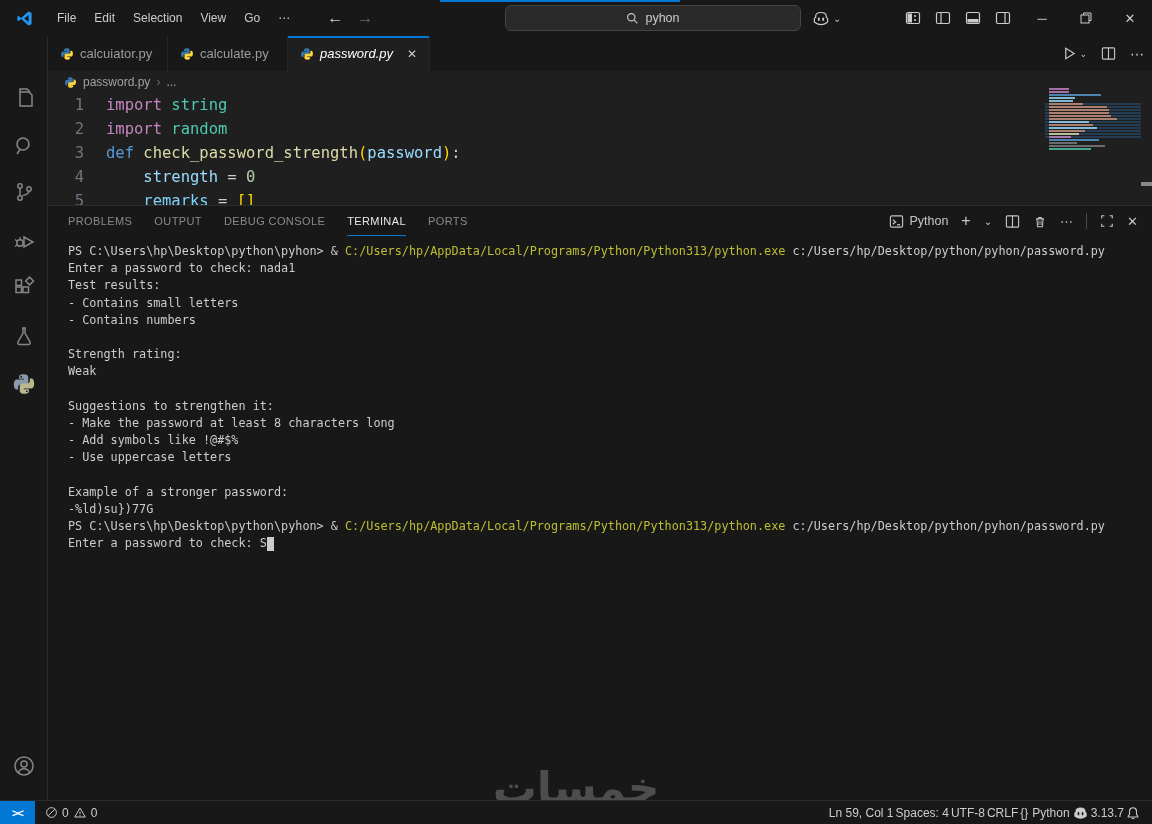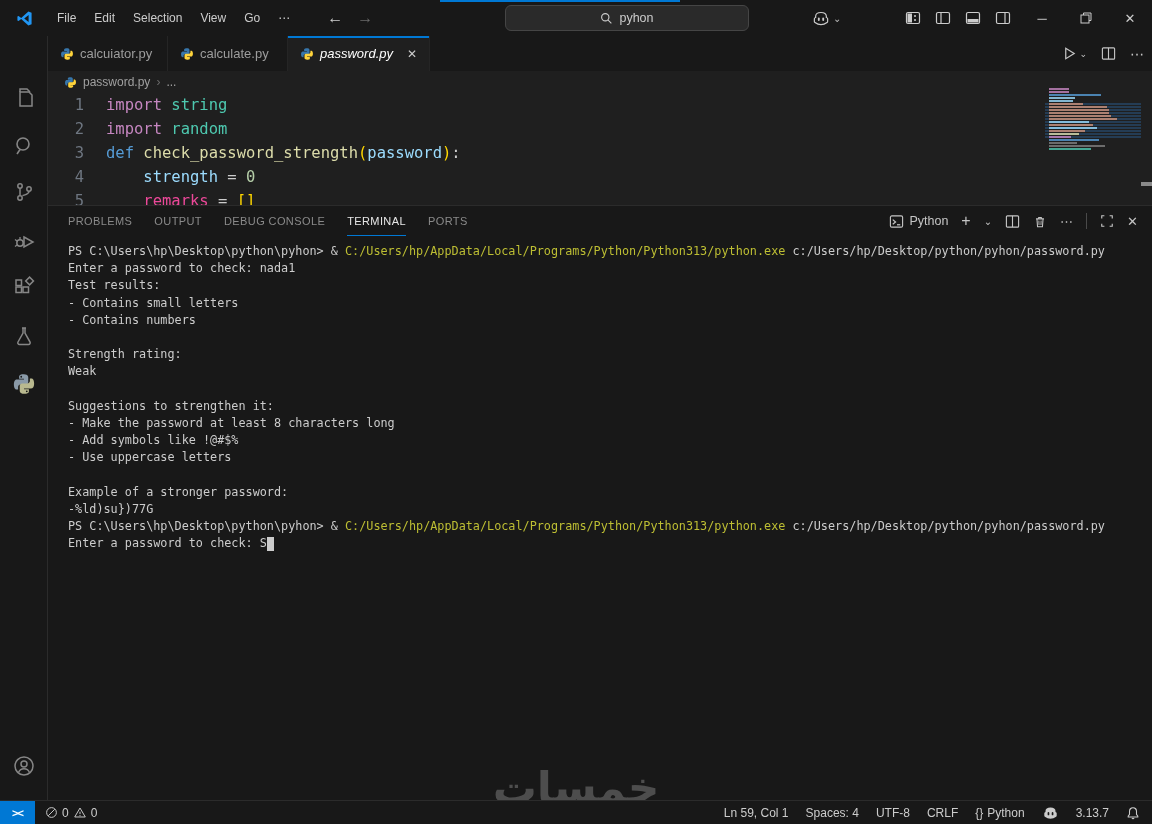--- a/index.html
+++ b/index.html
@@ -13,21 +13,21 @@
 
   
   #titlebar { left:0; top:0; width:1152px; height:36px; background:#181818; display:flex; align-items:center; }
   #top-accent { left:440px; top:0; width:240px; height:2px; background:#0078d4; z-index:5; }
   #vscode-logo { width:48px; display:flex; justify-content:center; align-items:center; }
   #menus { display:flex; align-items:center; height:100%; }
   .menu-item { padding:0 9px; height:26px; line-height:26px; font-size:12px; color:#cccccc; border-radius:5px; }
   .nav-arrows { display:flex; gap:14px; margin-left:28px; font-size:16px; color:#cfcfcf; }
   .nav-arrows .dim { color:#6a6a6a; }
   #cmd-center {
-    left:505px; top:5px; width:244px; height:26px; background:#2a2a2a;
+    left:505px; top:5px; width:296px; height:26px; background:#2a2a2a;
     border:1px solid #454545; border-radius:6px; display:flex; align-items:center;
     justify-content:center; gap:6px; font-size:12.5px; color:#cccccc;
   }
   #copilot-box { left:812px; top:5px; height:26px; display:flex; align-items:center; gap:3px; color:#cccccc; }
   #layout-icons { left:905px; top:5px; height:26px; display:flex; align-items:center; gap:14px; }
   #win-controls { right:0; top:0; height:36px; display:flex; }
   .win-btn { width:44px; height:36px; display:flex; align-items:center; justify-content:center; font-size:13px; color:#cccccc; }
 
   
   #activitybar { left:0; top:36px; width:48px; height:764px; background:#181818; border-right:1px solid #2b2b2b; }
@@ -71,21 +71,21 @@
   
   #watermark { left:50%; top:762px; transform:translateX(-50%); font-size:44px; font-weight:bold;
                color:#4d4d4d; font-family:"DejaVu Sans", sans-serif; direction:rtl; letter-spacing:1px;text-decoration:underline; }
 
   
   #statusbar { left:0; top:800px; width:1152px; height:24px; background:#181818; border-top:1px solid #2b2b2b;
                display:flex; align-items:center; font-size:12px; color:#cccccc; }
   #remote-indicator { width:35px; height:24px; background:#0078d4; color:#fff; display:flex; align-items:center;
                       justify-content:center; font-size:11px; font-weight:bold; letter-spacing:-1px; }
   #problems-status { display:flex; align-items:center; gap:4px; margin-left:10px; }
-  #status-right { margin-left:auto; display:flex; align-items:center; gap:17px; padding-right:12px; }
+  #status-right { margin-left:auto; display:flex; align-items:center; gap:2px; padding-right:12px; }
   .sb-item { display:flex; align-items:center; gap:4px; }
 
   svg { display:block; }
 </style>
 </head>
 <body>
 
 <div id="app">
 
   <div id="titlebar" class="abs">
@@ -269,21 +269,21 @@
     <span style="color:#6a6a6a">›</span>
     <span>...</span>
   </div>
 
   <div id="editor" class="abs">
     <div id="code-lines">
         <div class="code-row"><span class="ln">1</span><span class="code"><span style="color: rgb(197, 134, 192);">import</span><span style="color: rgb(204, 204, 204);"> </span><span style="color: rgb(78, 201, 176);">string</span></span></div>
         <div class="code-row"><span class="ln">2</span><span class="code"><span style="color: rgb(197, 134, 192);">import</span><span style="color: rgb(204, 204, 204);"> </span><span style="color: rgb(78, 201, 176);">random</span></span></div>
         <div class="code-row"><span class="ln">3</span><span class="code"><span style="color: rgb(86, 156, 214);">def</span><span style="color: rgb(204, 204, 204);"> </span><span style="color: rgb(220, 220, 170);">check_password_strength</span><span style="color: rgb(255, 215, 0);">(</span><span style="color: rgb(156, 220, 254);">password</span><span style="color: rgb(255, 215, 0);">)</span><span style="color: rgb(204, 204, 204);">:</span></span></div>
         <div class="code-row"><span class="ln">4</span><span class="code"><span style="color: rgb(204, 204, 204);">    </span><span style="color: rgb(156, 220, 254);">strength</span><span style="color: rgb(204, 204, 204);"> = </span><span style="color: rgb(181, 206, 168);">0</span></span></div>
-        <div class="code-row"><span class="ln">5</span><span class="code"><span style="color: rgb(204, 204, 204);">    </span><span style="color: #ec4899;">remarks</span><span style="color: rgb(204, 204, 204);"> = </span><span style="color: rgb(255, 215, 0);">[]</span></span></div>
+        <div class="code-row"><span class="ln">5</span><span class="code"><span style="color: rgb(204, 204, 204);">    </span><span style="color: #7dd3fc;">remarks</span><span style="color: rgb(204, 204, 204);"> = </span><span style="color: rgb(255, 215, 0);">[]</span></span></div>
       </div>
   </div>
 
   <div id="minimap" class="abs">
       <div class="mm-row">
         <div class="mm-bar" style="width: 20px; background: rgb(197, 134, 192); opacity: 0.8;"></div>
       </div>
       <div class="mm-row">
         <div class="mm-bar" style="width: 20px; background: rgb(197, 134, 192); opacity: 0.8;"></div>
       </div>

